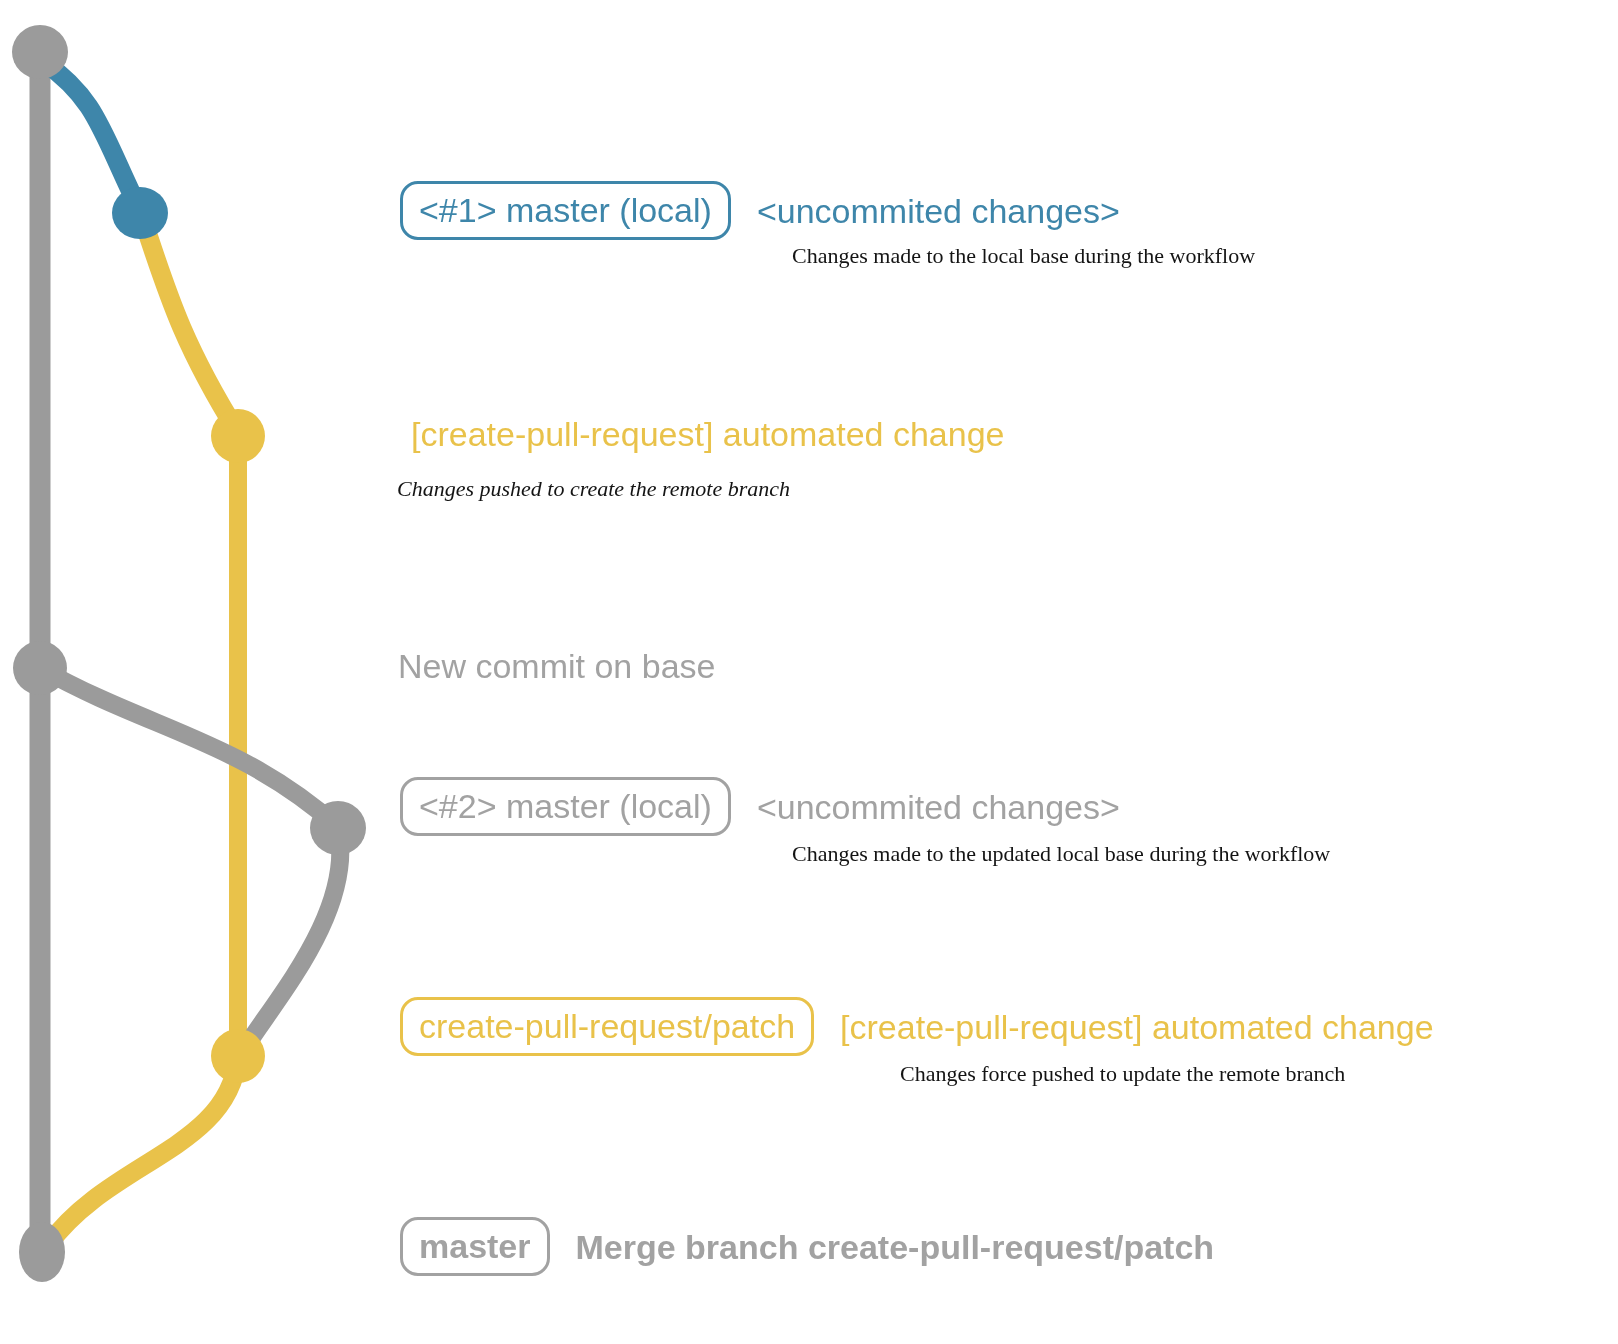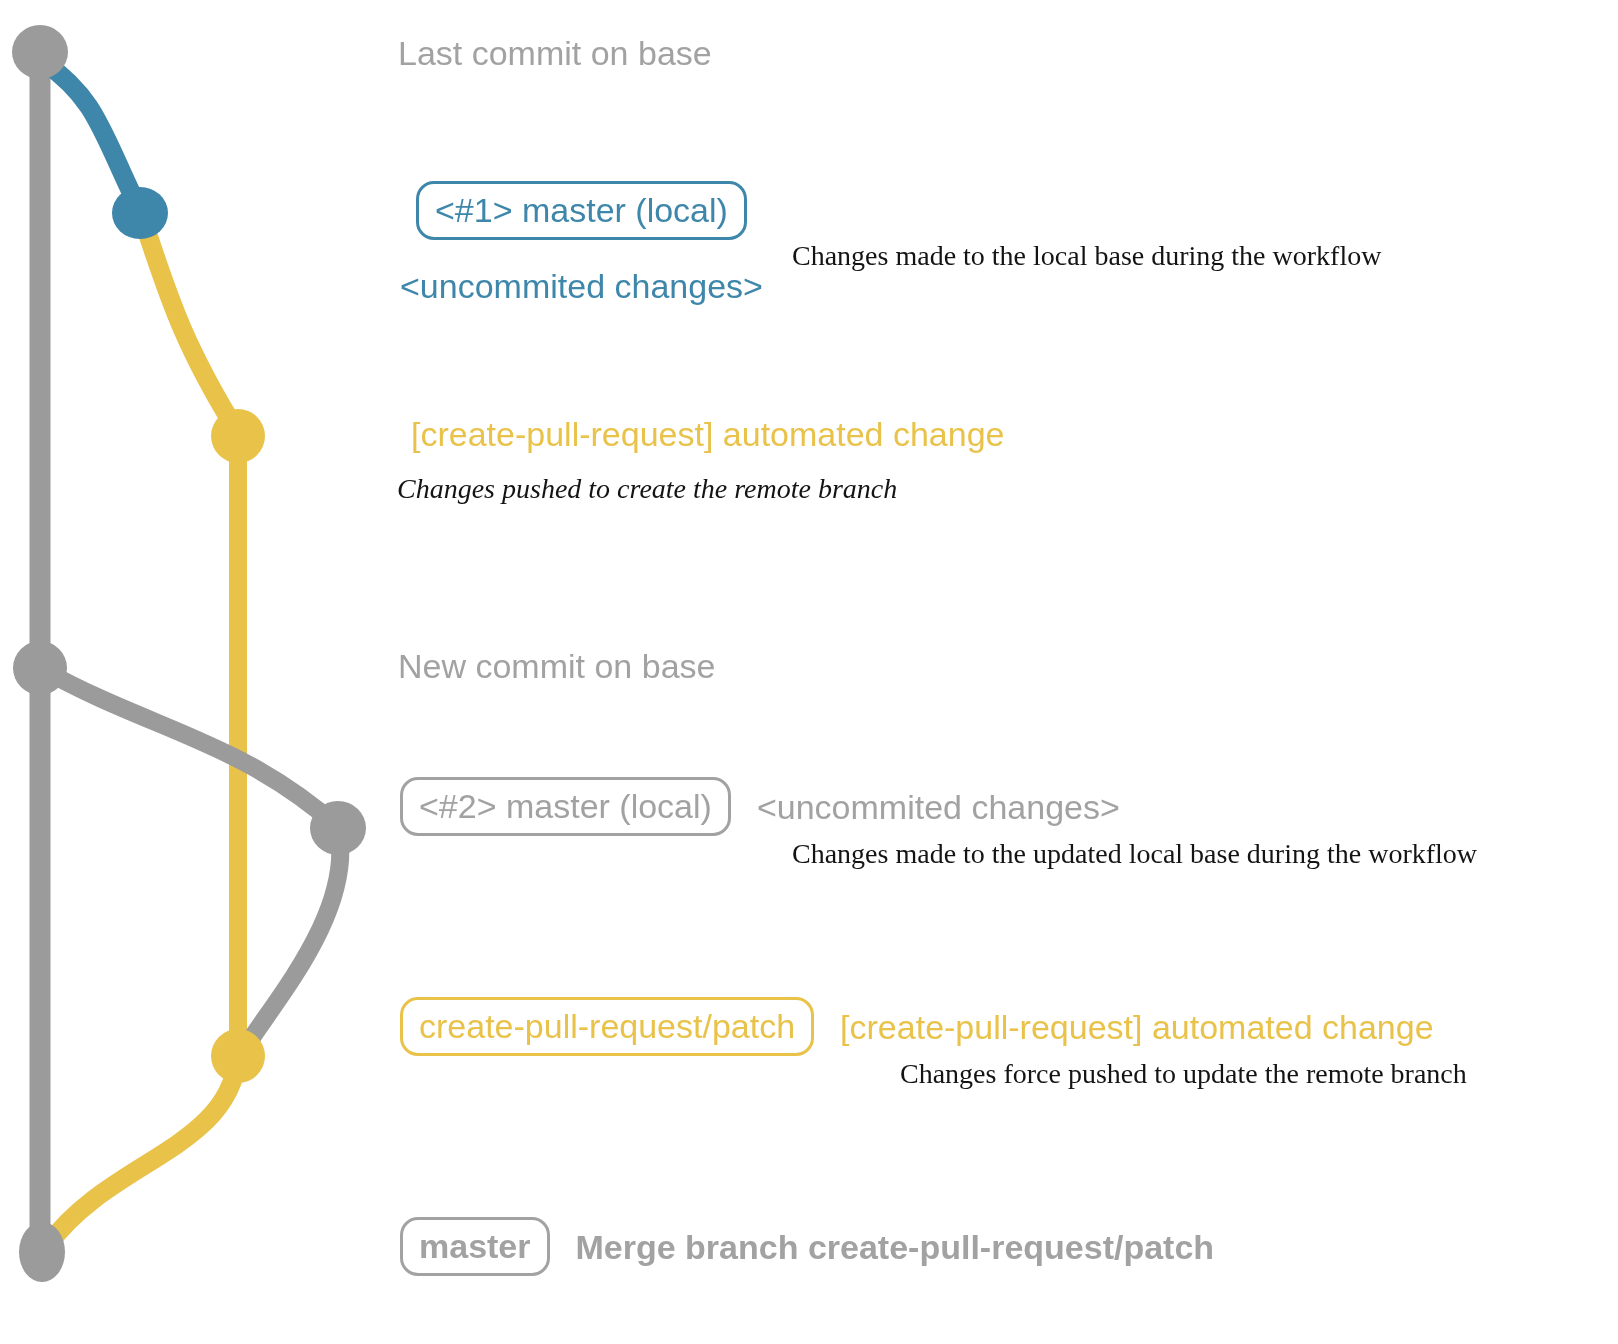--- a/index.html
+++ b/index.html
@@ -56,21 +56,21 @@
     line-height: 40px;
     color: var(--textgray);
     white-space: nowrap;
   }
   .blue   { color: var(--blue);   border-color: var(--blue); }
   .yellow { color: var(--yellow); border-color: var(--yellow); }
   .gray   { color: var(--textgray); border-color: var(--textgray); }
   .desc {
     position: absolute;
     font-family: "Liberation Serif", serif;
-    font-size: 28px;
+    font-size: 22px;
     line-height: 36px;
     color: #141414;
     white-space: nowrap;
   }
 </style>
 </head>
 <body>
 
 <div id="stage" style="--gray: #9b9b9b; --textgray: #a2a2a2; --blue: #3e86aa; --yellow: #e9c24a;">
 
@@ -90,23 +90,22 @@
 
     <ellipse class="fill-gray" cx="40" cy="52" rx="28" ry="27"></ellipse>
     <ellipse class="fill-blue" cx="140" cy="213" rx="28" ry="26"></ellipse>
     <ellipse class="fill-yellow" cx="238" cy="436" rx="27" ry="27"></ellipse>
     <ellipse class="fill-gray" cx="40" cy="668" rx="27" ry="27"></ellipse>
     <ellipse class="fill-gray" cx="338" cy="828" rx="28" ry="27"></ellipse>
     <ellipse class="fill-yellow" cx="238" cy="1056" rx="27" ry="27"></ellipse>
     <ellipse class="fill-gray" cx="42" cy="1252" rx="23" ry="30"></ellipse>
   </svg>
 
-  <div class="lbl" style="left:398px; top:33px;">Last commit on base</div>
 
-  <div class="row" style="left:400px; top:181px;flex-direction:column;">
+  <div class="row" style="left:400px; top:181px;">
     <span class="badge blue">&lt;#1&gt; master (local)</span>
     <span class="msg blue">&lt;uncommited changes&gt;</span>
   </div>
   <div class="desc" style="left:792px; top:238px;">Changes made to the local base during the workflow</div>
 
   <div class="msg yellow" style="position:absolute; left:411px; top:414px;">[create-pull-request] automated change</div>
   <div class="desc" style="left:397px; top:471px;font-style:italic;">Changes pushed to create the remote branch</div>
 
   <div class="lbl" style="left:398px; top:646px;">New commit on base</div>
 

